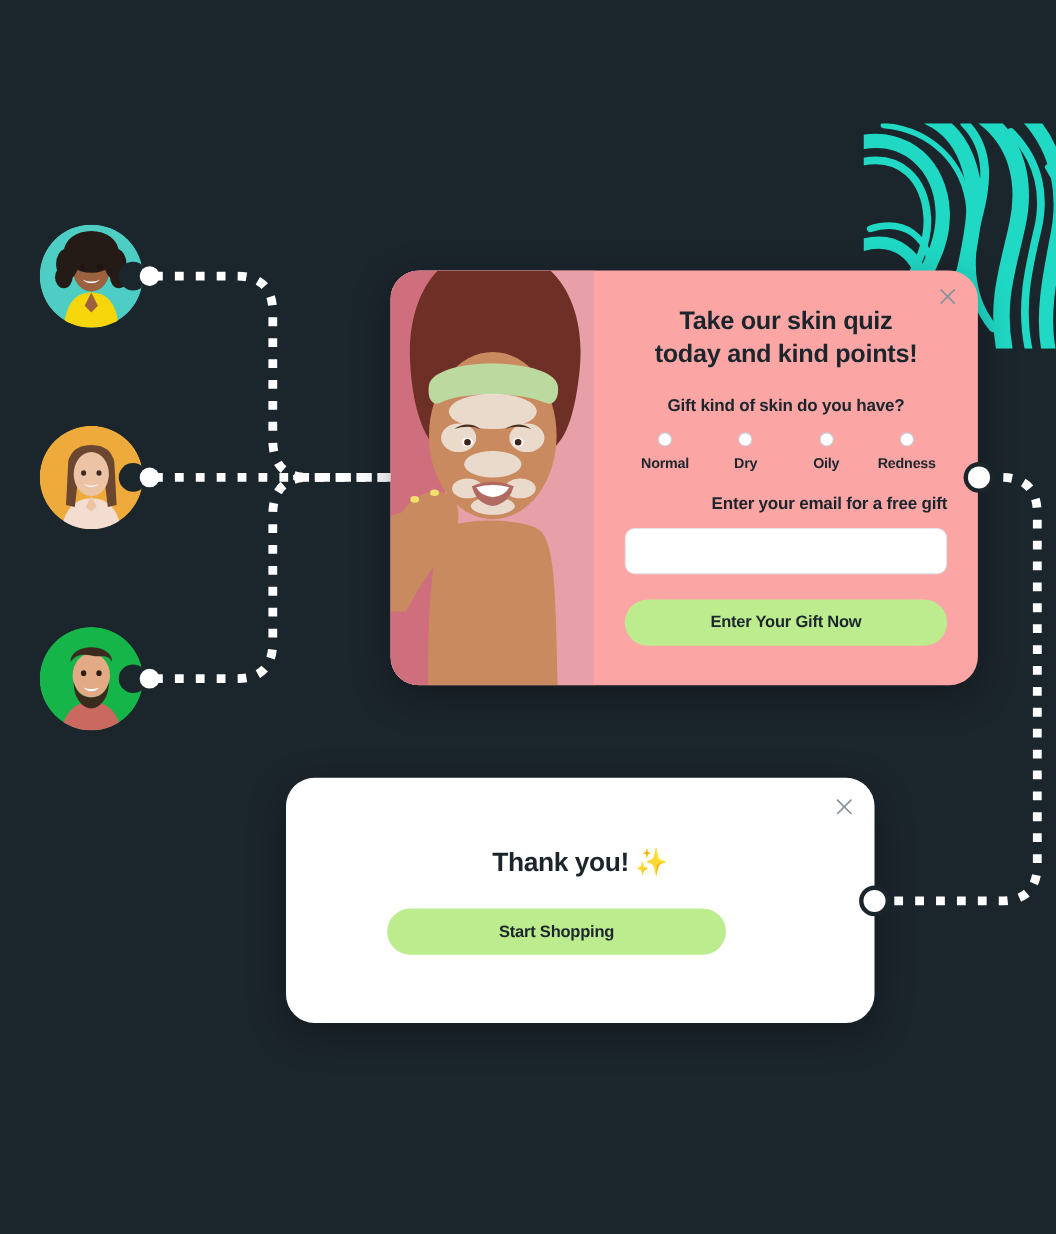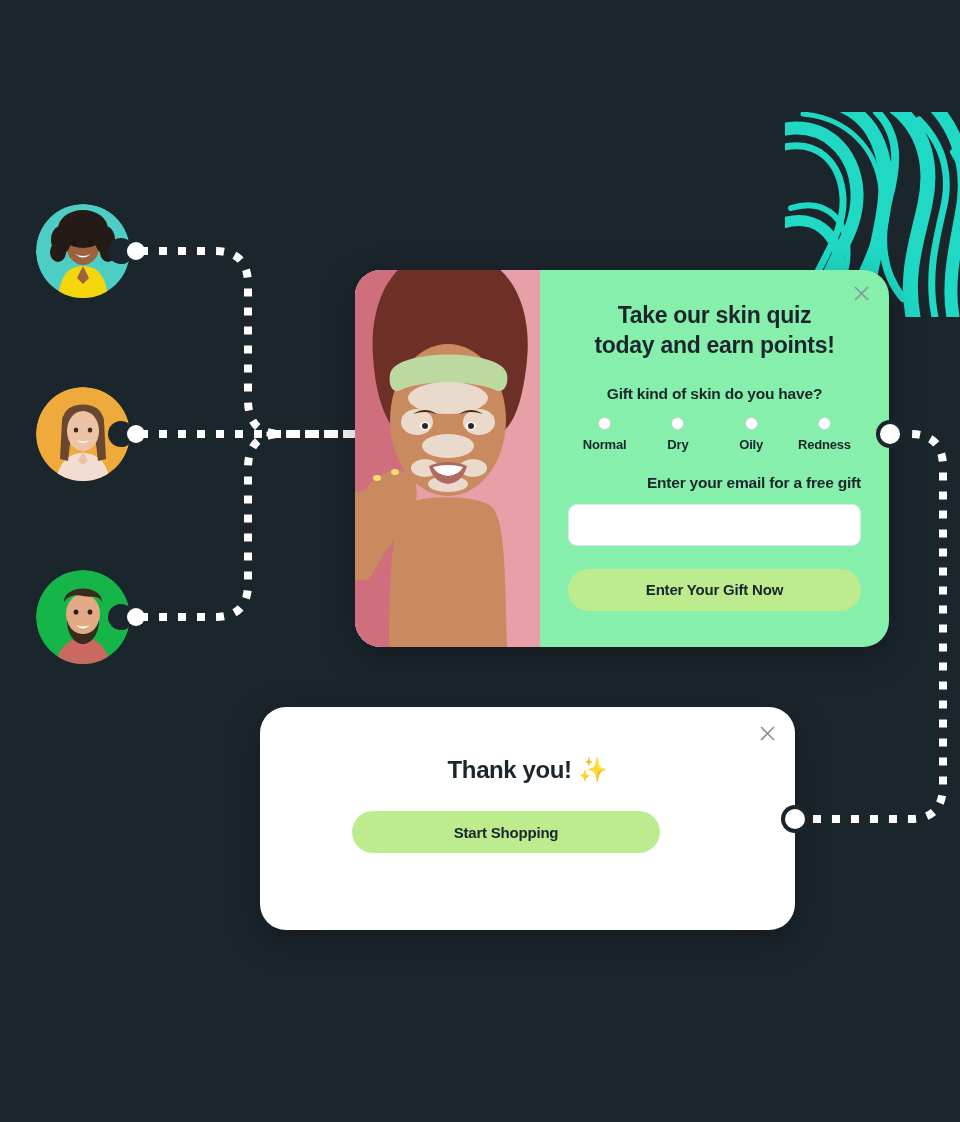--- a/index.html
+++ b/index.html
@@ -76,26 +76,25 @@
     box-shadow: 0 0 0 4px #1b252c;
   }
 
   
   .quiz-modal {
     position: absolute;
     left: 355px;
     top: 246px;
     width: 534px;
     height: 377px;
-    background: #86efac;
+    background: #fca5a5;
     border-radius: 26px;
     display: flex;
     overflow: hidden;
     box-shadow: 0 10px 36px rgba(0,0,0,.28);
-    margin-top: 24px;
   }
   .quiz-photo {
     width: 185px;
     height: 100%;
     flex: 0 0 185px;
     position: relative;
     overflow: hidden;
     background: #e8a0a8;
   }
   .quiz-body {
@@ -205,21 +204,21 @@
     box-sizing: border-box;
     text-align: center;
     box-shadow: 0 10px 36px rgba(0,0,0,.28);
   }
   .ty-title {
     font-size: 24px;
     font-weight: bold;
     color: #1b252c;
     letter-spacing: -0.4px;
     margin: 0;
-    padding-top: 49px;
+    padding-top: 63px;
   }
   .ty-sub {
     font-size: 14.5px;
     font-weight: bold;
     color: #2d3841;
     letter-spacing: -0.2px;
     margin: 11px 0 0 0;
   }
   .ty-btn-wrap {
     padding: 27px 135px 0 92px;
@@ -354,21 +353,21 @@
 
     <div class="quiz-body">
       <button class="close-x" style="right:20px; top:16px;">
         <svg width="15" height="15" viewBox="0 0 15 15">
           <path d="M1 1 L14 14 M14 1 L1 14" stroke="#8a9299" stroke-width="1.6" fill="none"></path>
         </svg>
       </button>
 
       <h2 class="quiz-title">
         <span>Take our skin quiz</span><br>
-        <span>today and earn points!</span>
+        <span>today and kind points!</span>
       </h2>
 
       <p class="quiz-q">Gift kind of skin do you have?</p>
 
       <div class="radio-row">
         <label class="radio-opt">
           <span class="radio-circle"></span>
           <span class="radio-label">Normal</span>
         </label>
         <label class="radio-opt">

